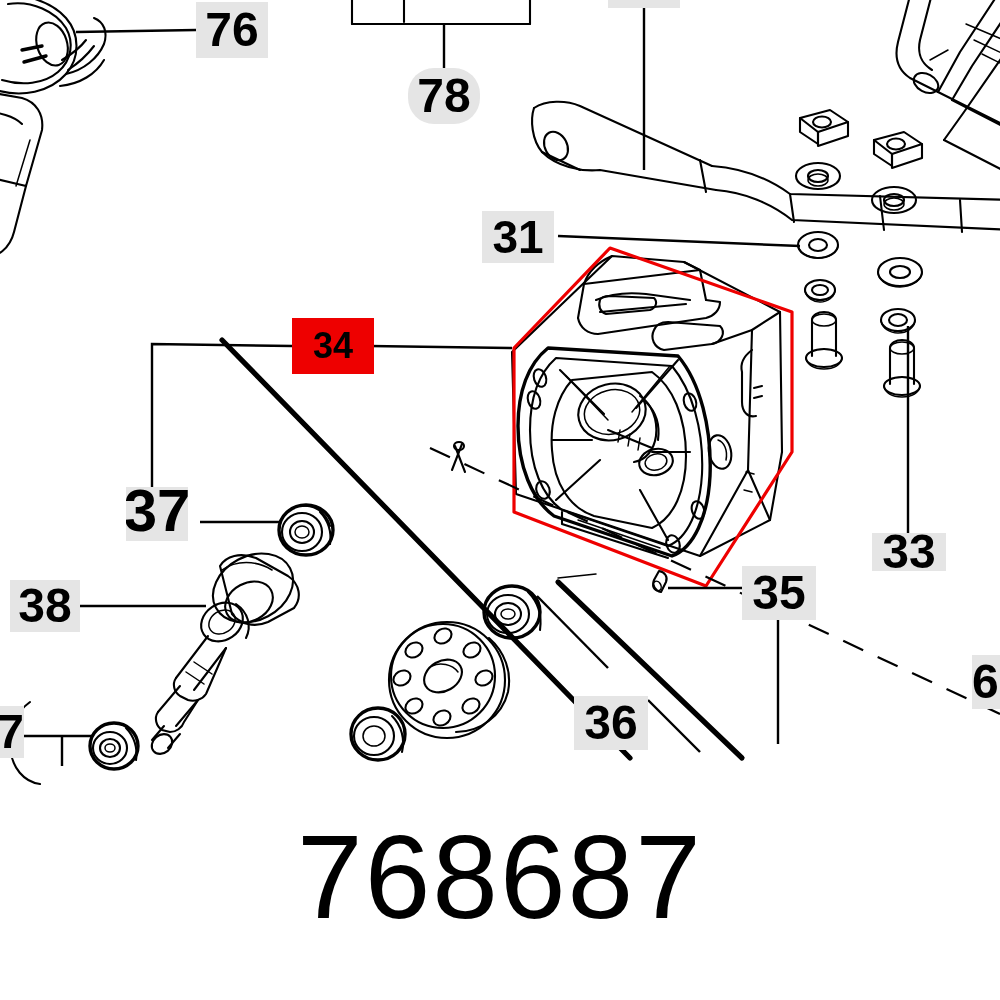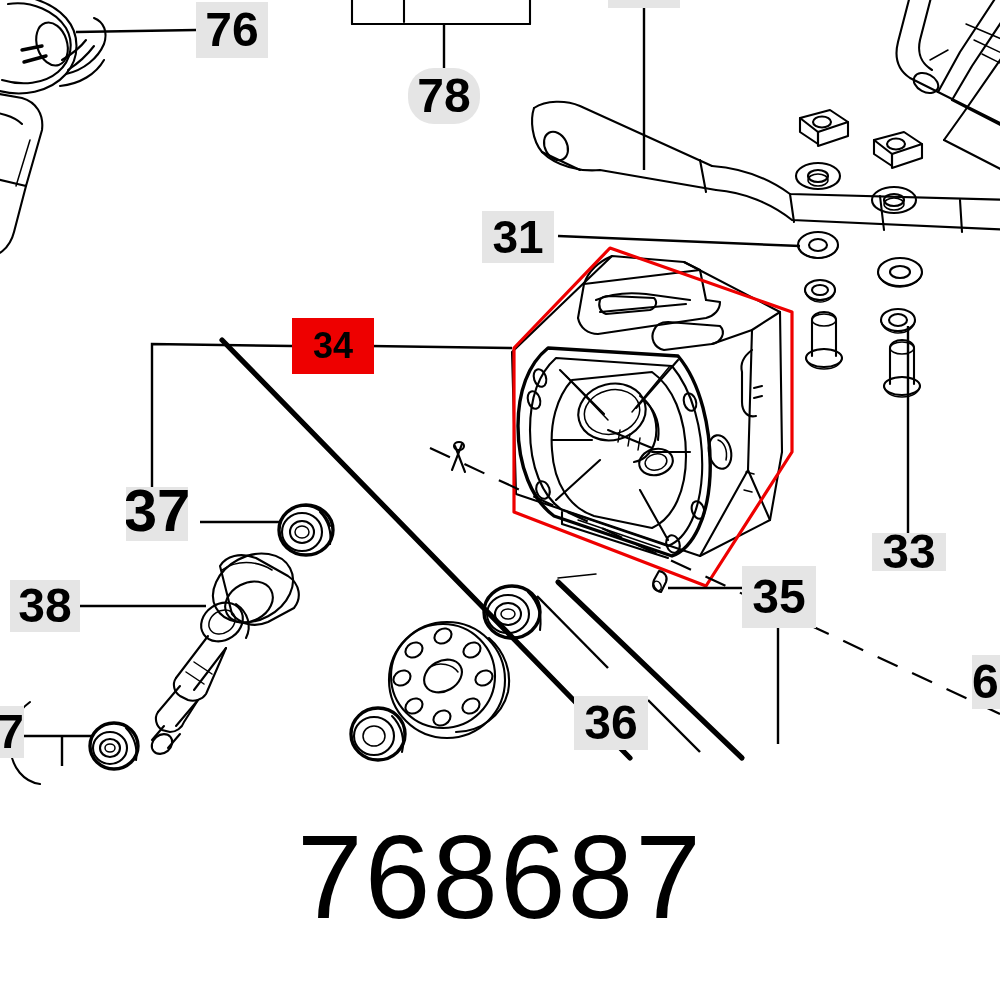--- a/index.html
+++ b/index.html
@@ -378,21 +378,21 @@
   </div>
 
   <div class="callout green" style="left:-28px; top:706px; width:52px; height:52px; font-size:48px; justify-content:flex-end;">
     <span>7</span>
   </div>
 
   <div class="callout green" style="left:574px; top:668px; width:74px; height:54px; font-size:48px;margin-top:28px;">
     <span>36</span>
   </div>
 
-  <div class="callout green" style="left:742px; top:566px; width:74px; height:62px; font-size:48px;">
+  <div class="callout green" style="left:742px; top:566px; width:74px; height:54px; font-size:48px;">
     <span>35</span>
   </div>
 
   <div class="callout green" style="left:872px; top:533px; width:74px; height:38px; font-size:48px;">
     <span>33</span>
   </div>
 
   <div class="callout green" style="left:972px; top:655px; width:48px; height:54px; font-size:48px; justify-content:flex-start;">
     <span>6</span>
   </div>

